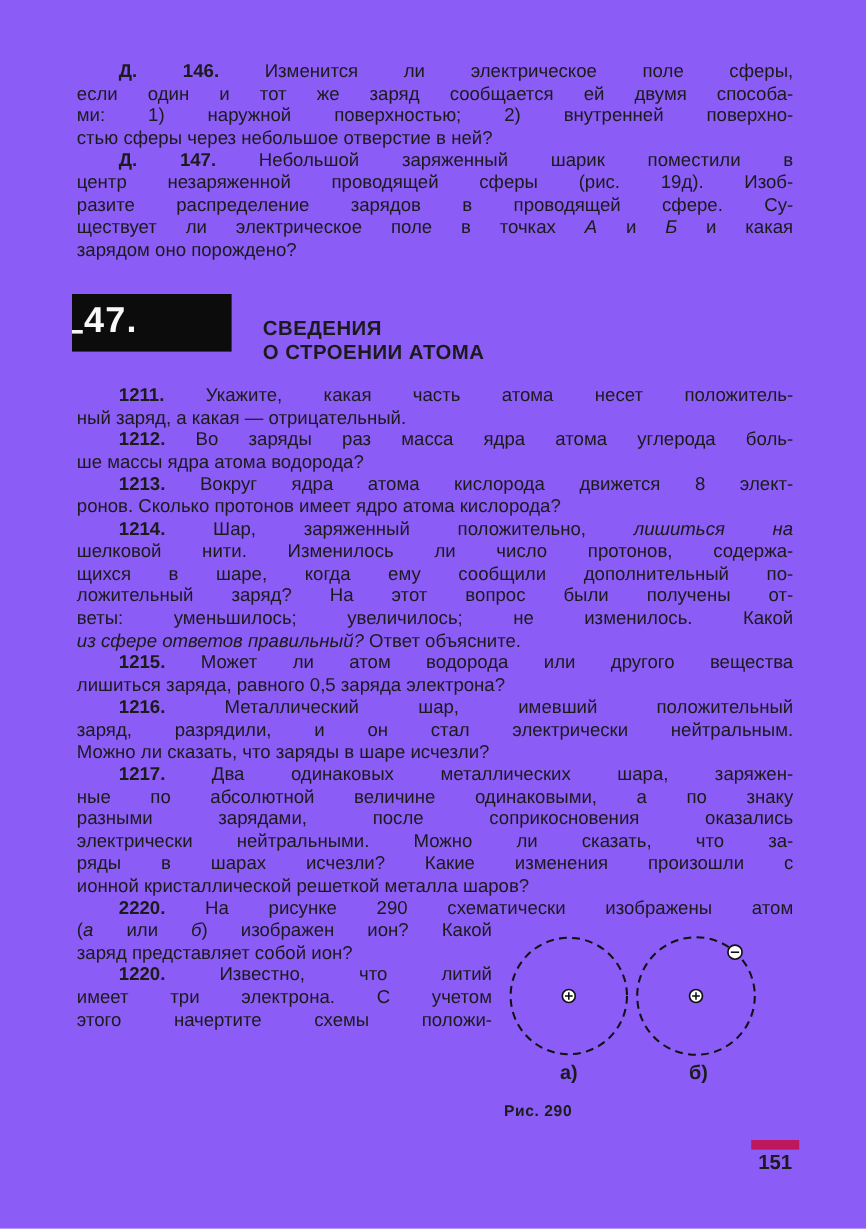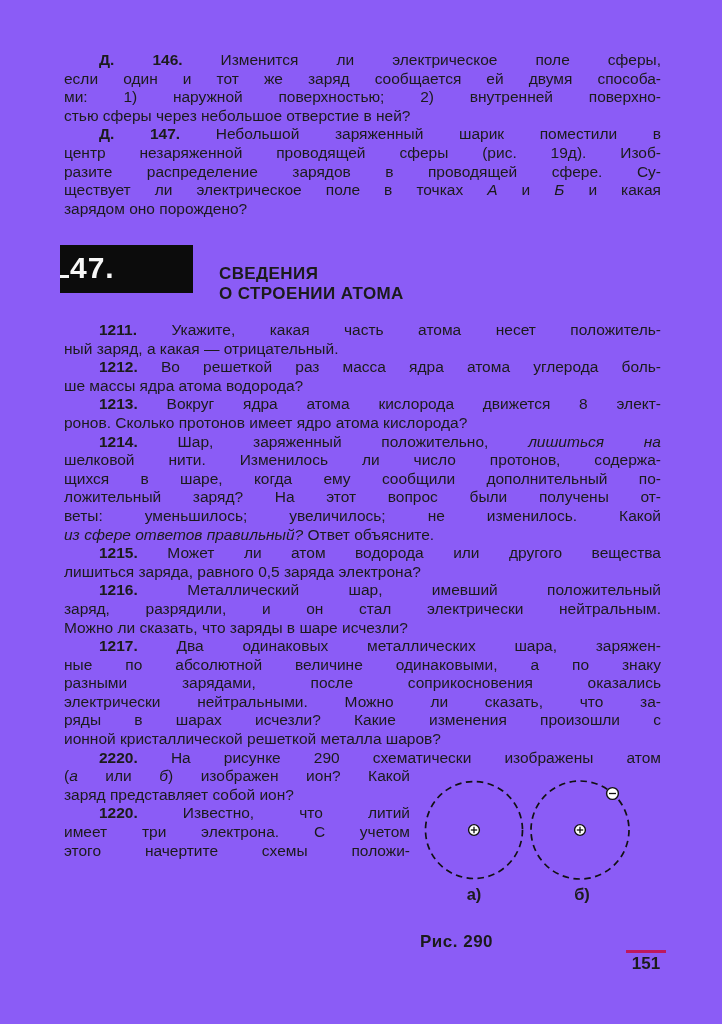--- a/index.html
+++ b/index.html
@@ -43,26 +43,26 @@
   }
   
   .figure{position:absolute;left:415px;top:770px;width:250px;height:180px;}
   .flabel{
     position:absolute;top:115px;width:34px;text-align:center;
     font-weight:bold;font-size:16.5px;
   }
   .flabel.la{left:42px;}
   .flabel.lb{left:150px;}
   .fcap{
-    position:absolute;left:5px;top:162px;
-    font-weight:bold;font-size:17px;letter-spacing:0.5px;
+    position:absolute;left:5px;top:148px;
+    font-weight:bold;font-size:13px;letter-spacing:0.5px;
   }
   .pagenum{
     position:absolute;left:626px;top:950px;width:40px;
-    border-top:3px solid #be185d;
+    border-top:8px solid #be185d;
     text-align:center;font-weight:bold;font-size:17px;padding-top:1px;
   }
 </style>
 </head>
 <body>
 
 <div class="page">
 
   <div class="textcol" style="top:51px;">
     <div>
@@ -88,21 +88,21 @@
     <div>СВЕДЕНИЯ</div>
     <div>О СТРОЕНИИ АТОМА</div>
   </div>
 
   <div class="textcol" style="top:289px;margin-top:32px;">
     <div>
         <div class="tl ind"><span class="b">1211.</span><span> Укажите, какая часть атома несет положитель-</span></div>
         <div class="tl last"><span>ный заряд, а какая — отрицательный.</span></div>
       </div>
     <div>
-        <div class="tl ind"><span class="b">1212.</span><span> Во решеткой раз масса ядра атома углерода боль-</span></div>
+        <div class="tl ind"><span class="b">1212.</span><span> Во заряды раз масса ядра атома углерода боль-</span></div>
         <div class="tl last"><span>ше массы ядра атома водорода?</span></div>
       </div>
     <div>
         <div class="tl ind"><span class="b">1213.</span><span> Вокруг ядра атома кислорода движется 8 элект-</span></div>
         <div class="tl last"><span>ронов. Сколько протонов имеет ядро атома кислорода?</span></div>
       </div>
     <div>
         <div class="tl ind"><span class="b">1214.</span><span> Шар, заряженный положительно, </span><span class="it">лишиться на</span></div>
         <div class="tl"><span>шелковой нити. Изменилось ли число протонов, содержа-</span></div>
         <div class="tl"><span>щихся в шаре, когда ему сообщили дополнительный по-</span></div>

